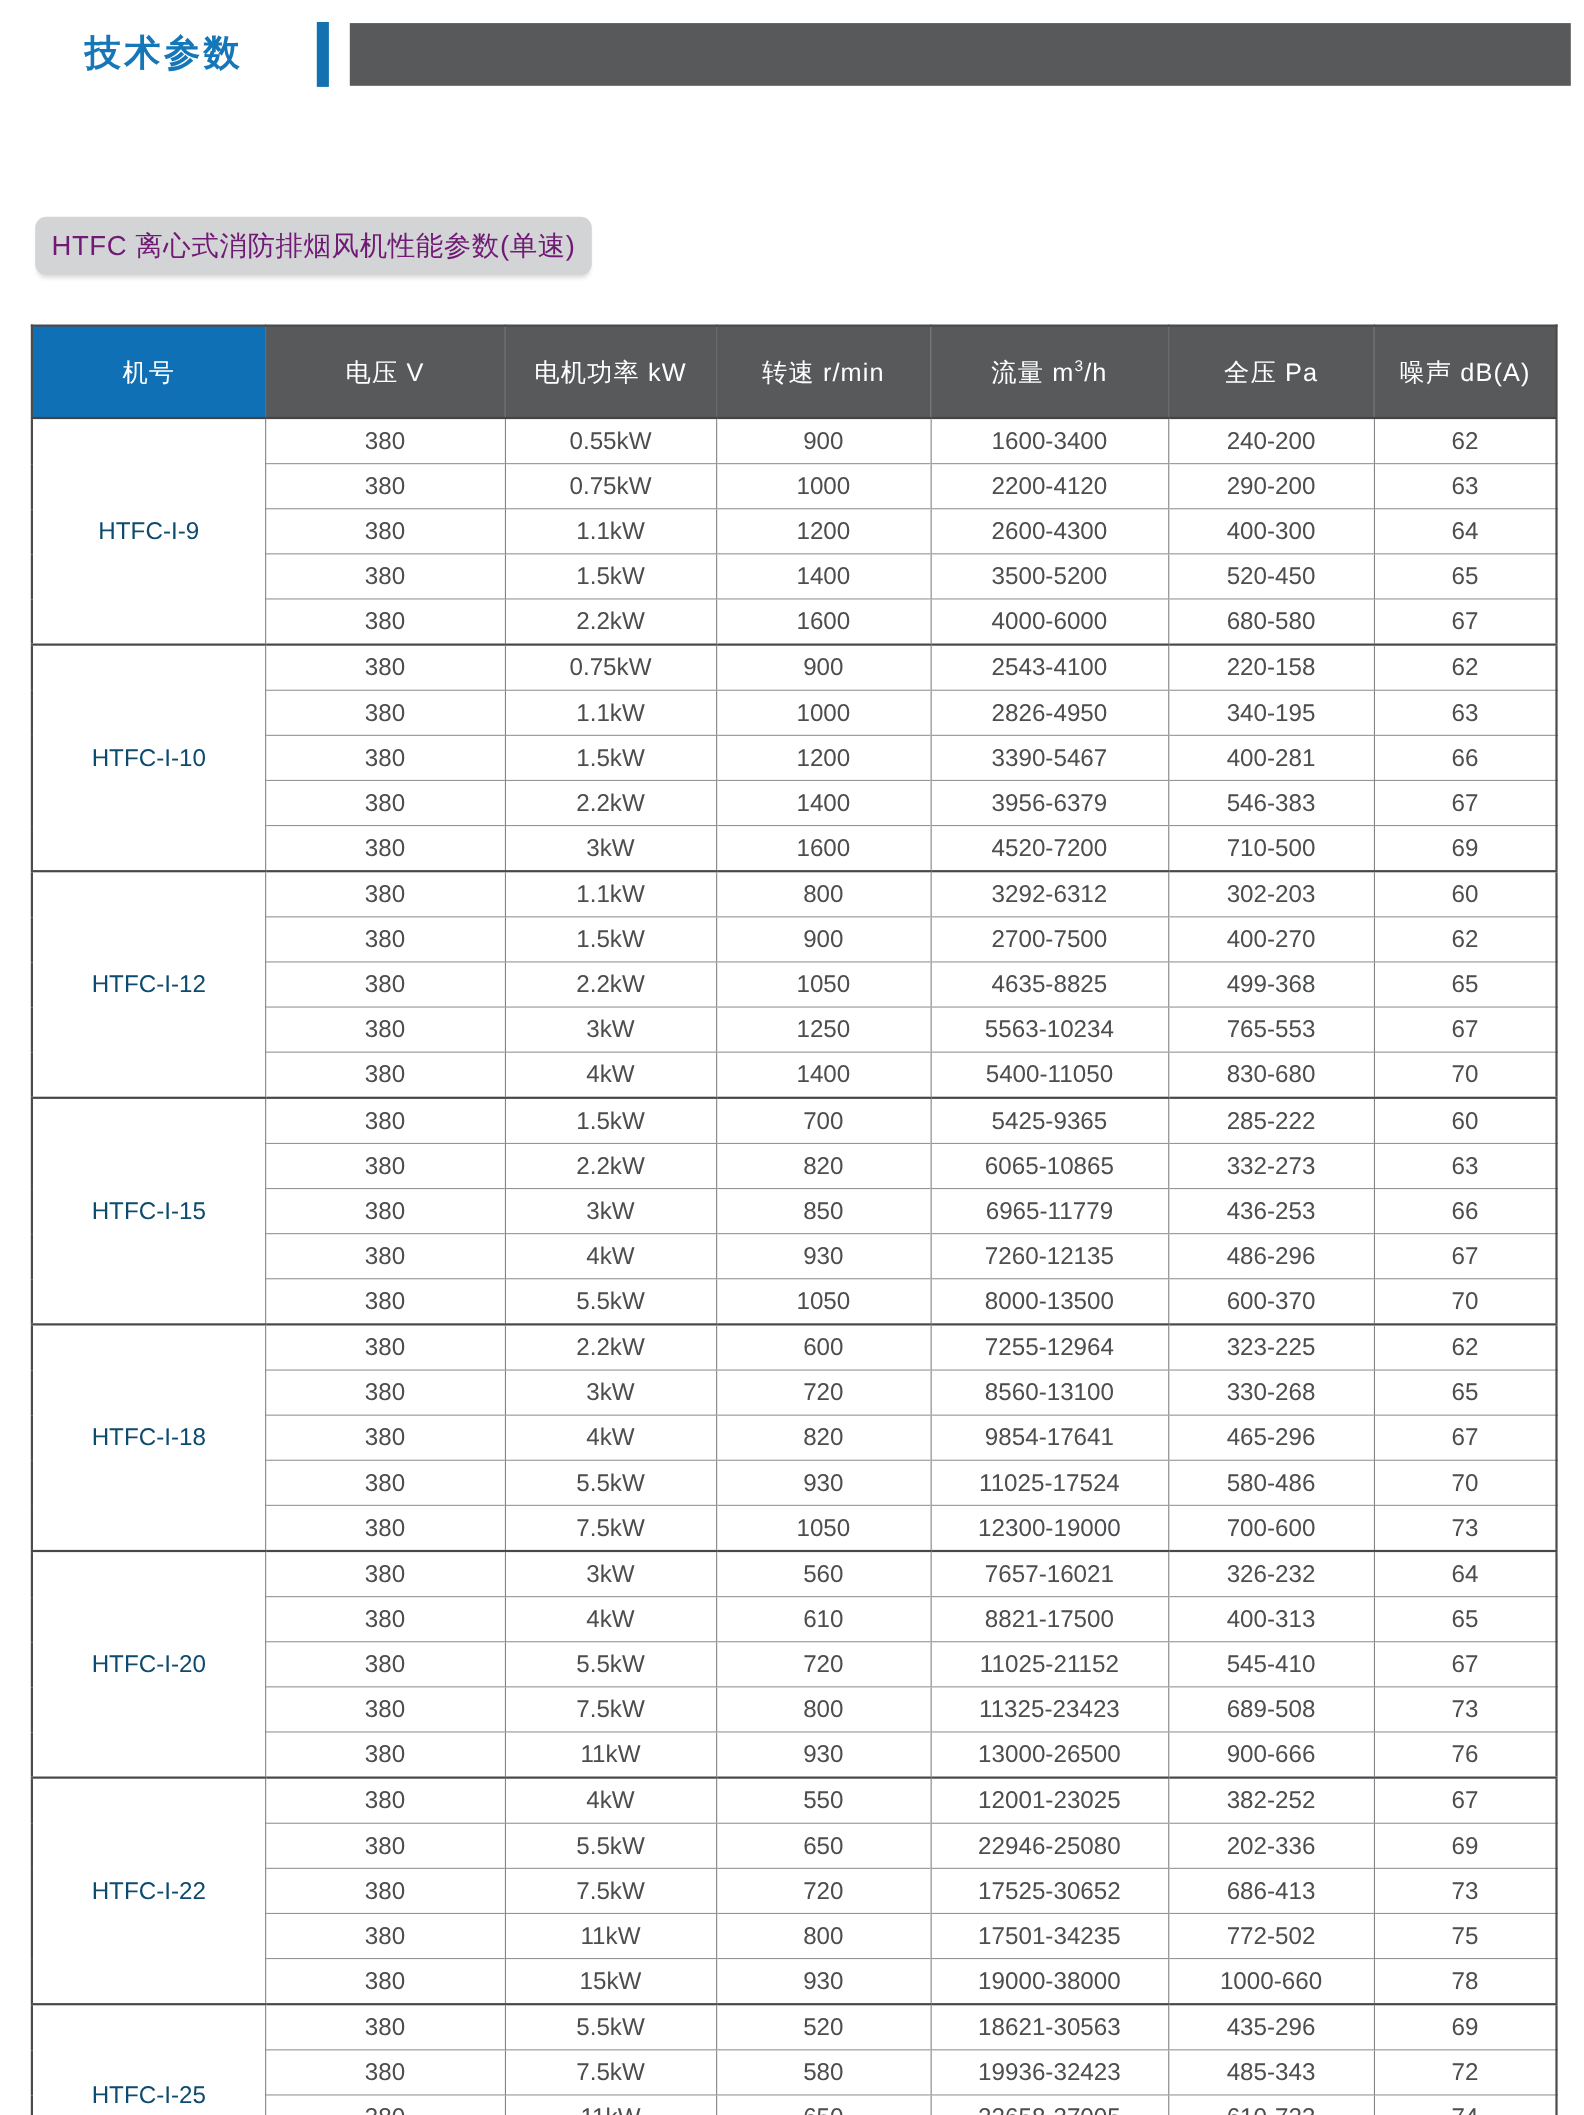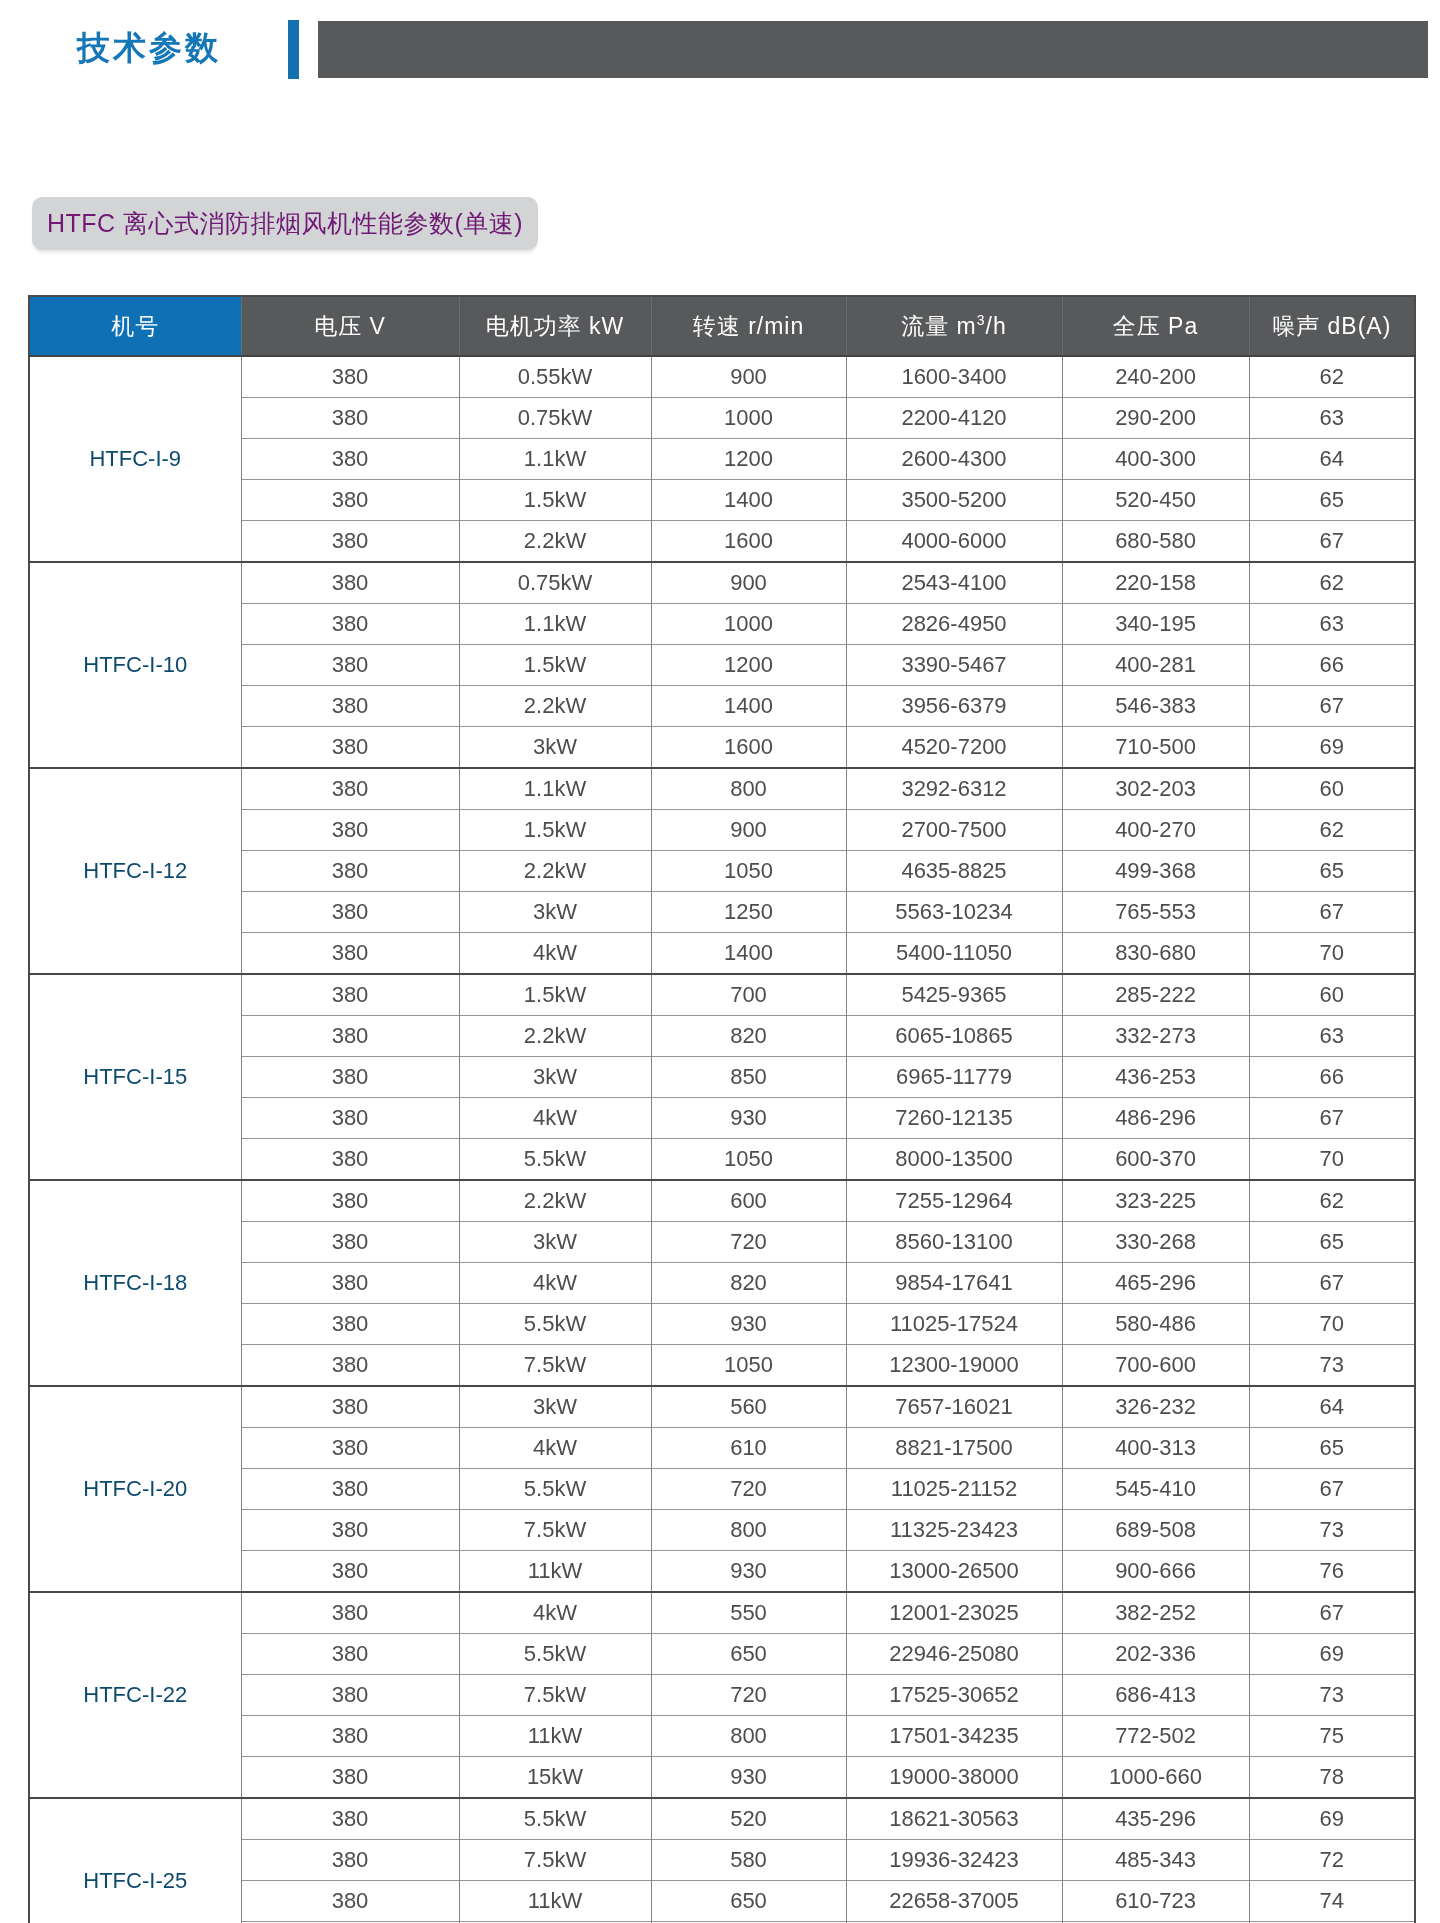--- a/index.html
+++ b/index.html
@@ -82,21 +82,21 @@
     background: #58595b;
     color: #ffffff;
     font-weight: normal;
     font-size: 23px;
     letter-spacing: 1px;
     text-align: center;
     vertical-align: middle;
     border-left: 1px solid #6b6c6e;
     border-right: 1px solid #6b6c6e;
     border-bottom: 2px solid #434446;
-    padding: 0;
+    padding: 12px;
   }
   .spec-table th.accent {
     background: #0f70b5;
     border-left: none;
   }
   .spec-table th sup {
     font-size: 14px;
     line-height: 0;
   }
   .spec-table td {

